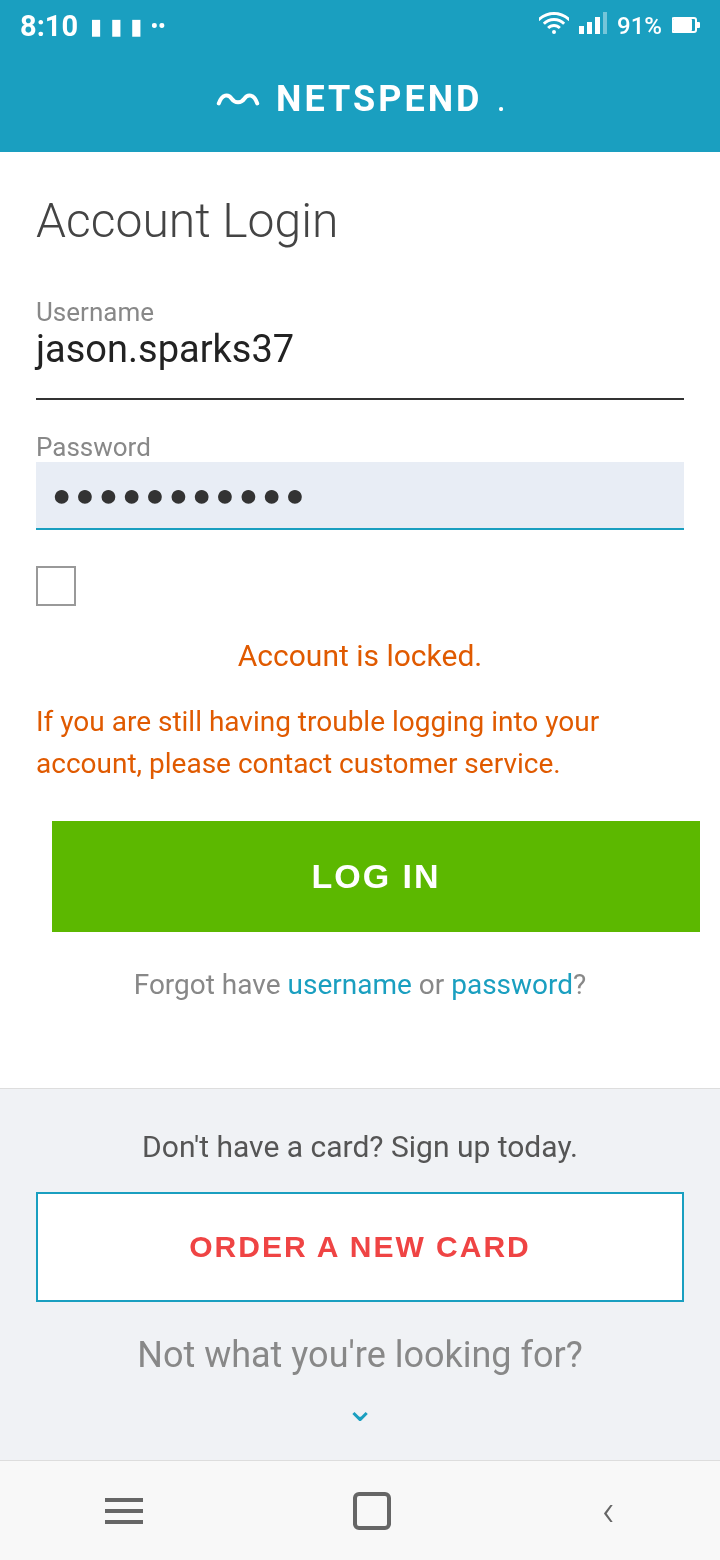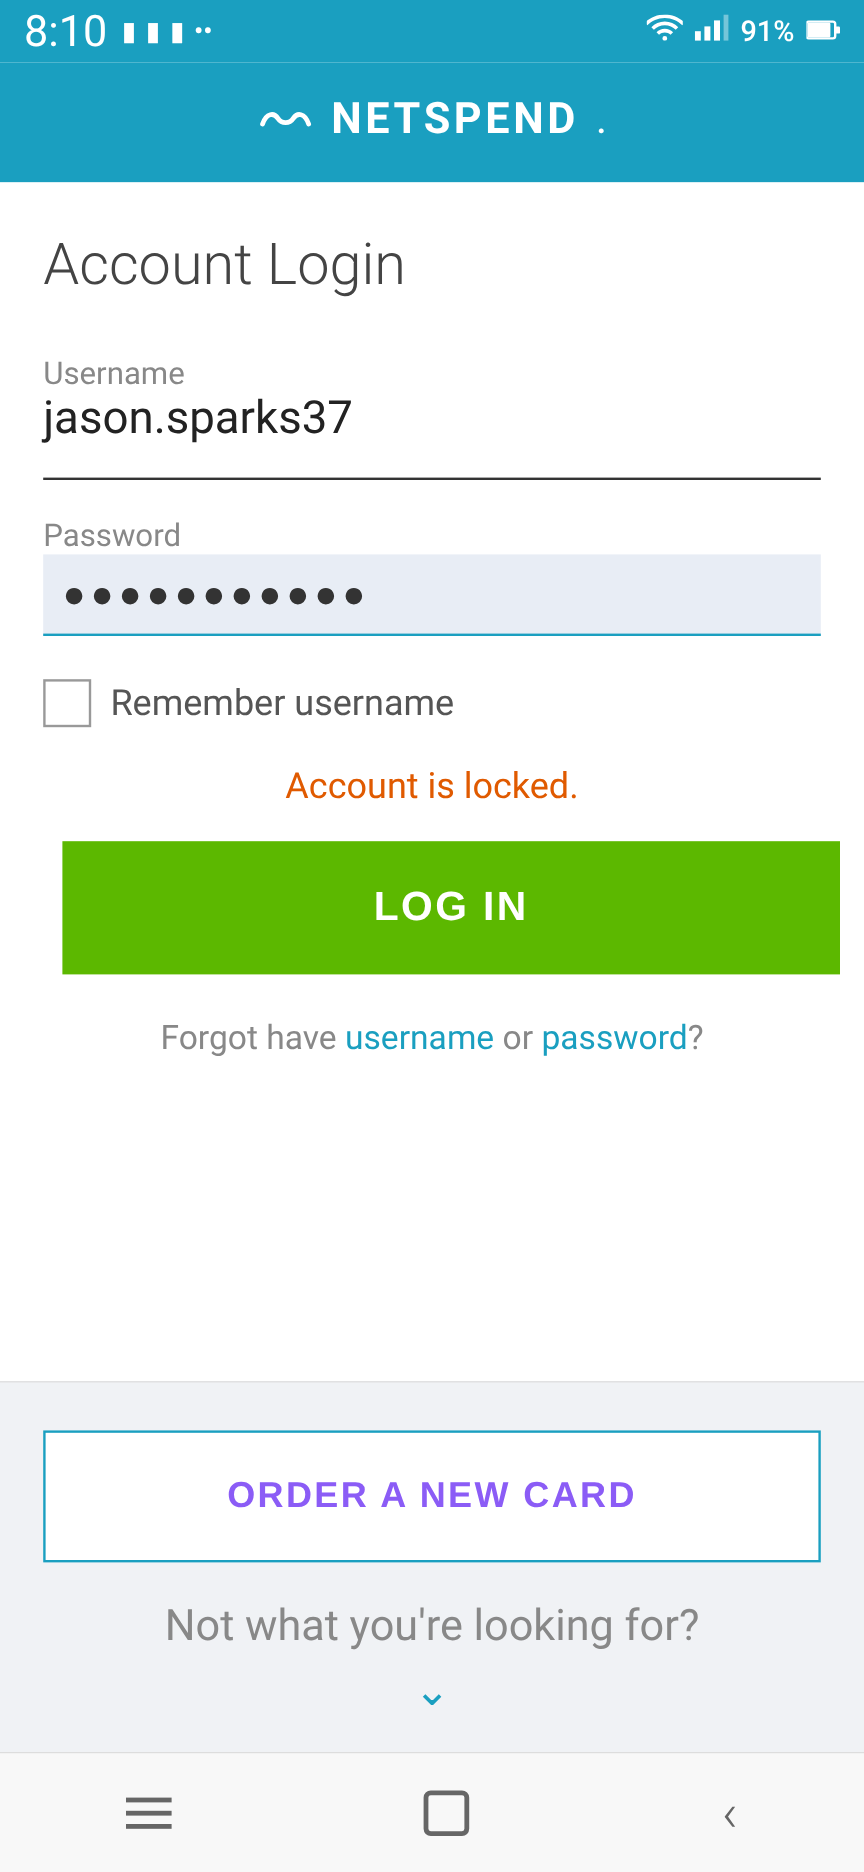--- a/index.html
+++ b/index.html
@@ -31,22 +31,22 @@
       font-weight: 500;
     }
 
     .status-left {
       display: flex;
       align-items: center;
       gap: 12px;
     }
 
     .status-time {
-      font-size: 36px;
-      font-weight: 400;
+      font-size: 29px;
+      font-weight: 700;
     }
 
     .status-icons {
       display: flex;
       align-items: center;
       gap: 8px;
       font-size: 22px;
     }
 
     .status-right {
@@ -205,21 +205,21 @@
     .signup-text {
       text-align: center;
       font-size: 30px;
       color: #555;
       margin-bottom: 28px;
     }
 
     .order-card-button {
       width: 100%;
       background: white;
-      color: #8b5cf6;
+      color: #ef4444;
       border: 2px solid #1a9fc0;
       padding: 36px;
       font-size: 30px;
       font-weight: 700;
       letter-spacing: 2px;
       cursor: pointer;
       display: block;
       text-align: center;
       margin-bottom: 32px;
     }
@@ -335,35 +335,36 @@
   <label class="field-label">Username</label>
   <div class="field-value">jason.sparks37</div>
 
   <label class="field-label">Password</label>
   <div class="password-field-container">
     <div class="password-dots">●●●●●●●●●●●</div>
   </div>
 
   <div class="remember-container">
     <div class="checkbox"></div>
-    <span class="remember-label">Remember username</span>
   </div>
 
   <div class="account-locked">Account is locked.</div>
 
+  <div class="trouble-text">If you are still having trouble logging into your account, please contact customer service.</div>
 
   <button class="login-button">LOG IN</button>
 
   <div class="forgot-text">
     <span>Forgot have </span><a class="forgot-link">username</a><span> or </span><a class="forgot-link">password</a><span>?</span>
   </div>
 
 </div>
 
 <div class="bottom-section">
+  <div class="signup-text">Don't have a card? Sign up today.</div>
   <button class="order-card-button">ORDER A NEW CARD</button>
   <div class="not-looking">Not what you're looking for?</div>
   <div class="chevron-down">⌄</div>
 </div>
 
 <div class="nav-bar">
   <div class="nav-item">
     <div class="nav-lines">
       <div class="nav-line"></div>
       <div class="nav-line"></div>

